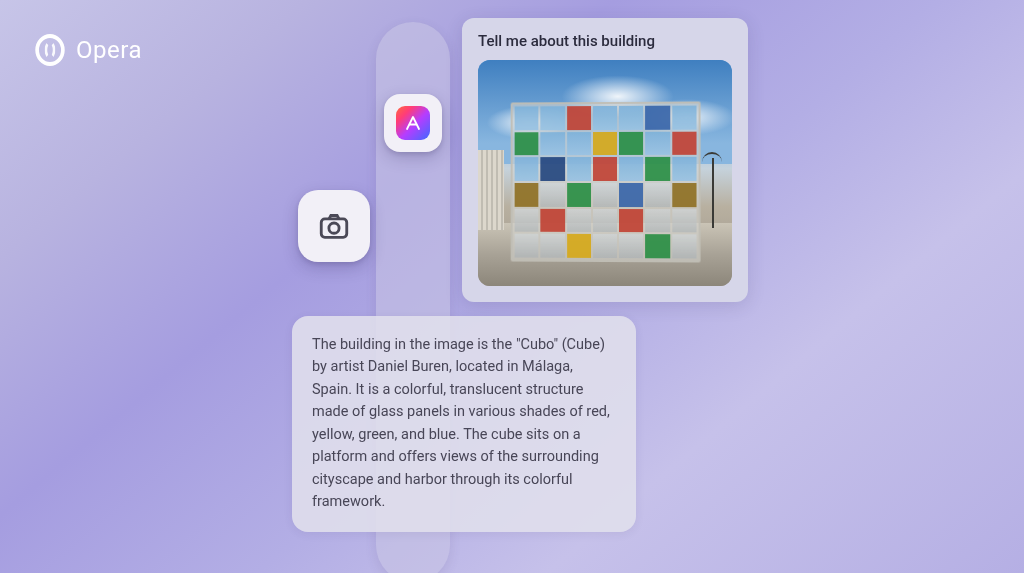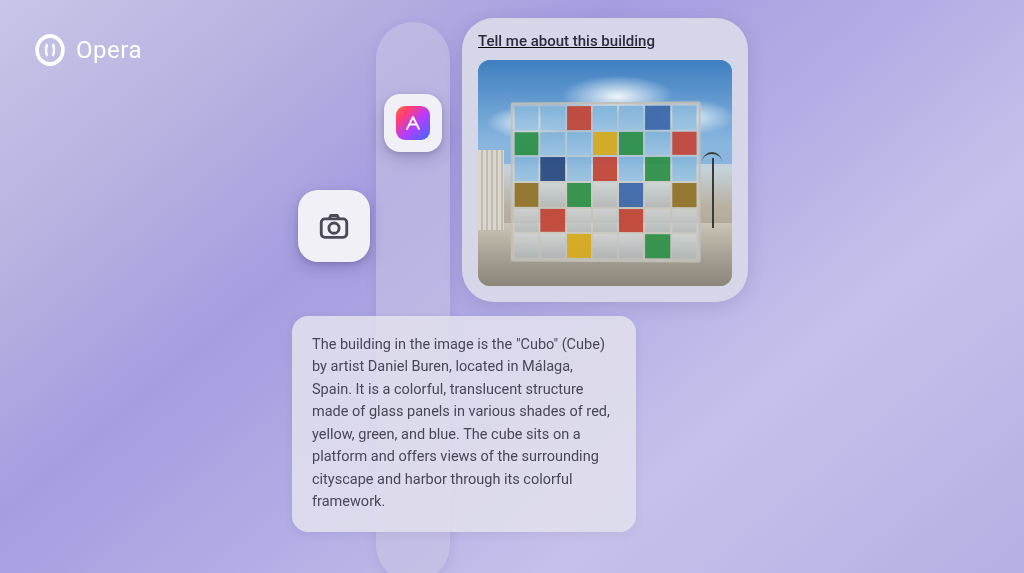--- a/index.html
+++ b/index.html
@@ -86,24 +86,23 @@
 
   .camera svg { width: 34px; height: 34px; }
 
   
   .prompt-card {
     position: absolute;
     top: 18px;
     left: 462px;
     width: 286px;
     background: #d6d6e9;
-    border-radius: 32px;
+    border-radius: 12px;
     padding: 14px 16px 16px;
     box-shadow: 0 4px 18px rgba(50,40,95,0.14);
-    text-decoration: underline;
   }
   .prompt-text {
     font-size: 15px;
     color: #2b2b3d;
     margin-bottom: 10px;
     font-weight: 500;
   }
   .prompt-image {
     width: 254px; height: 226px;
     border-radius: 12px;

